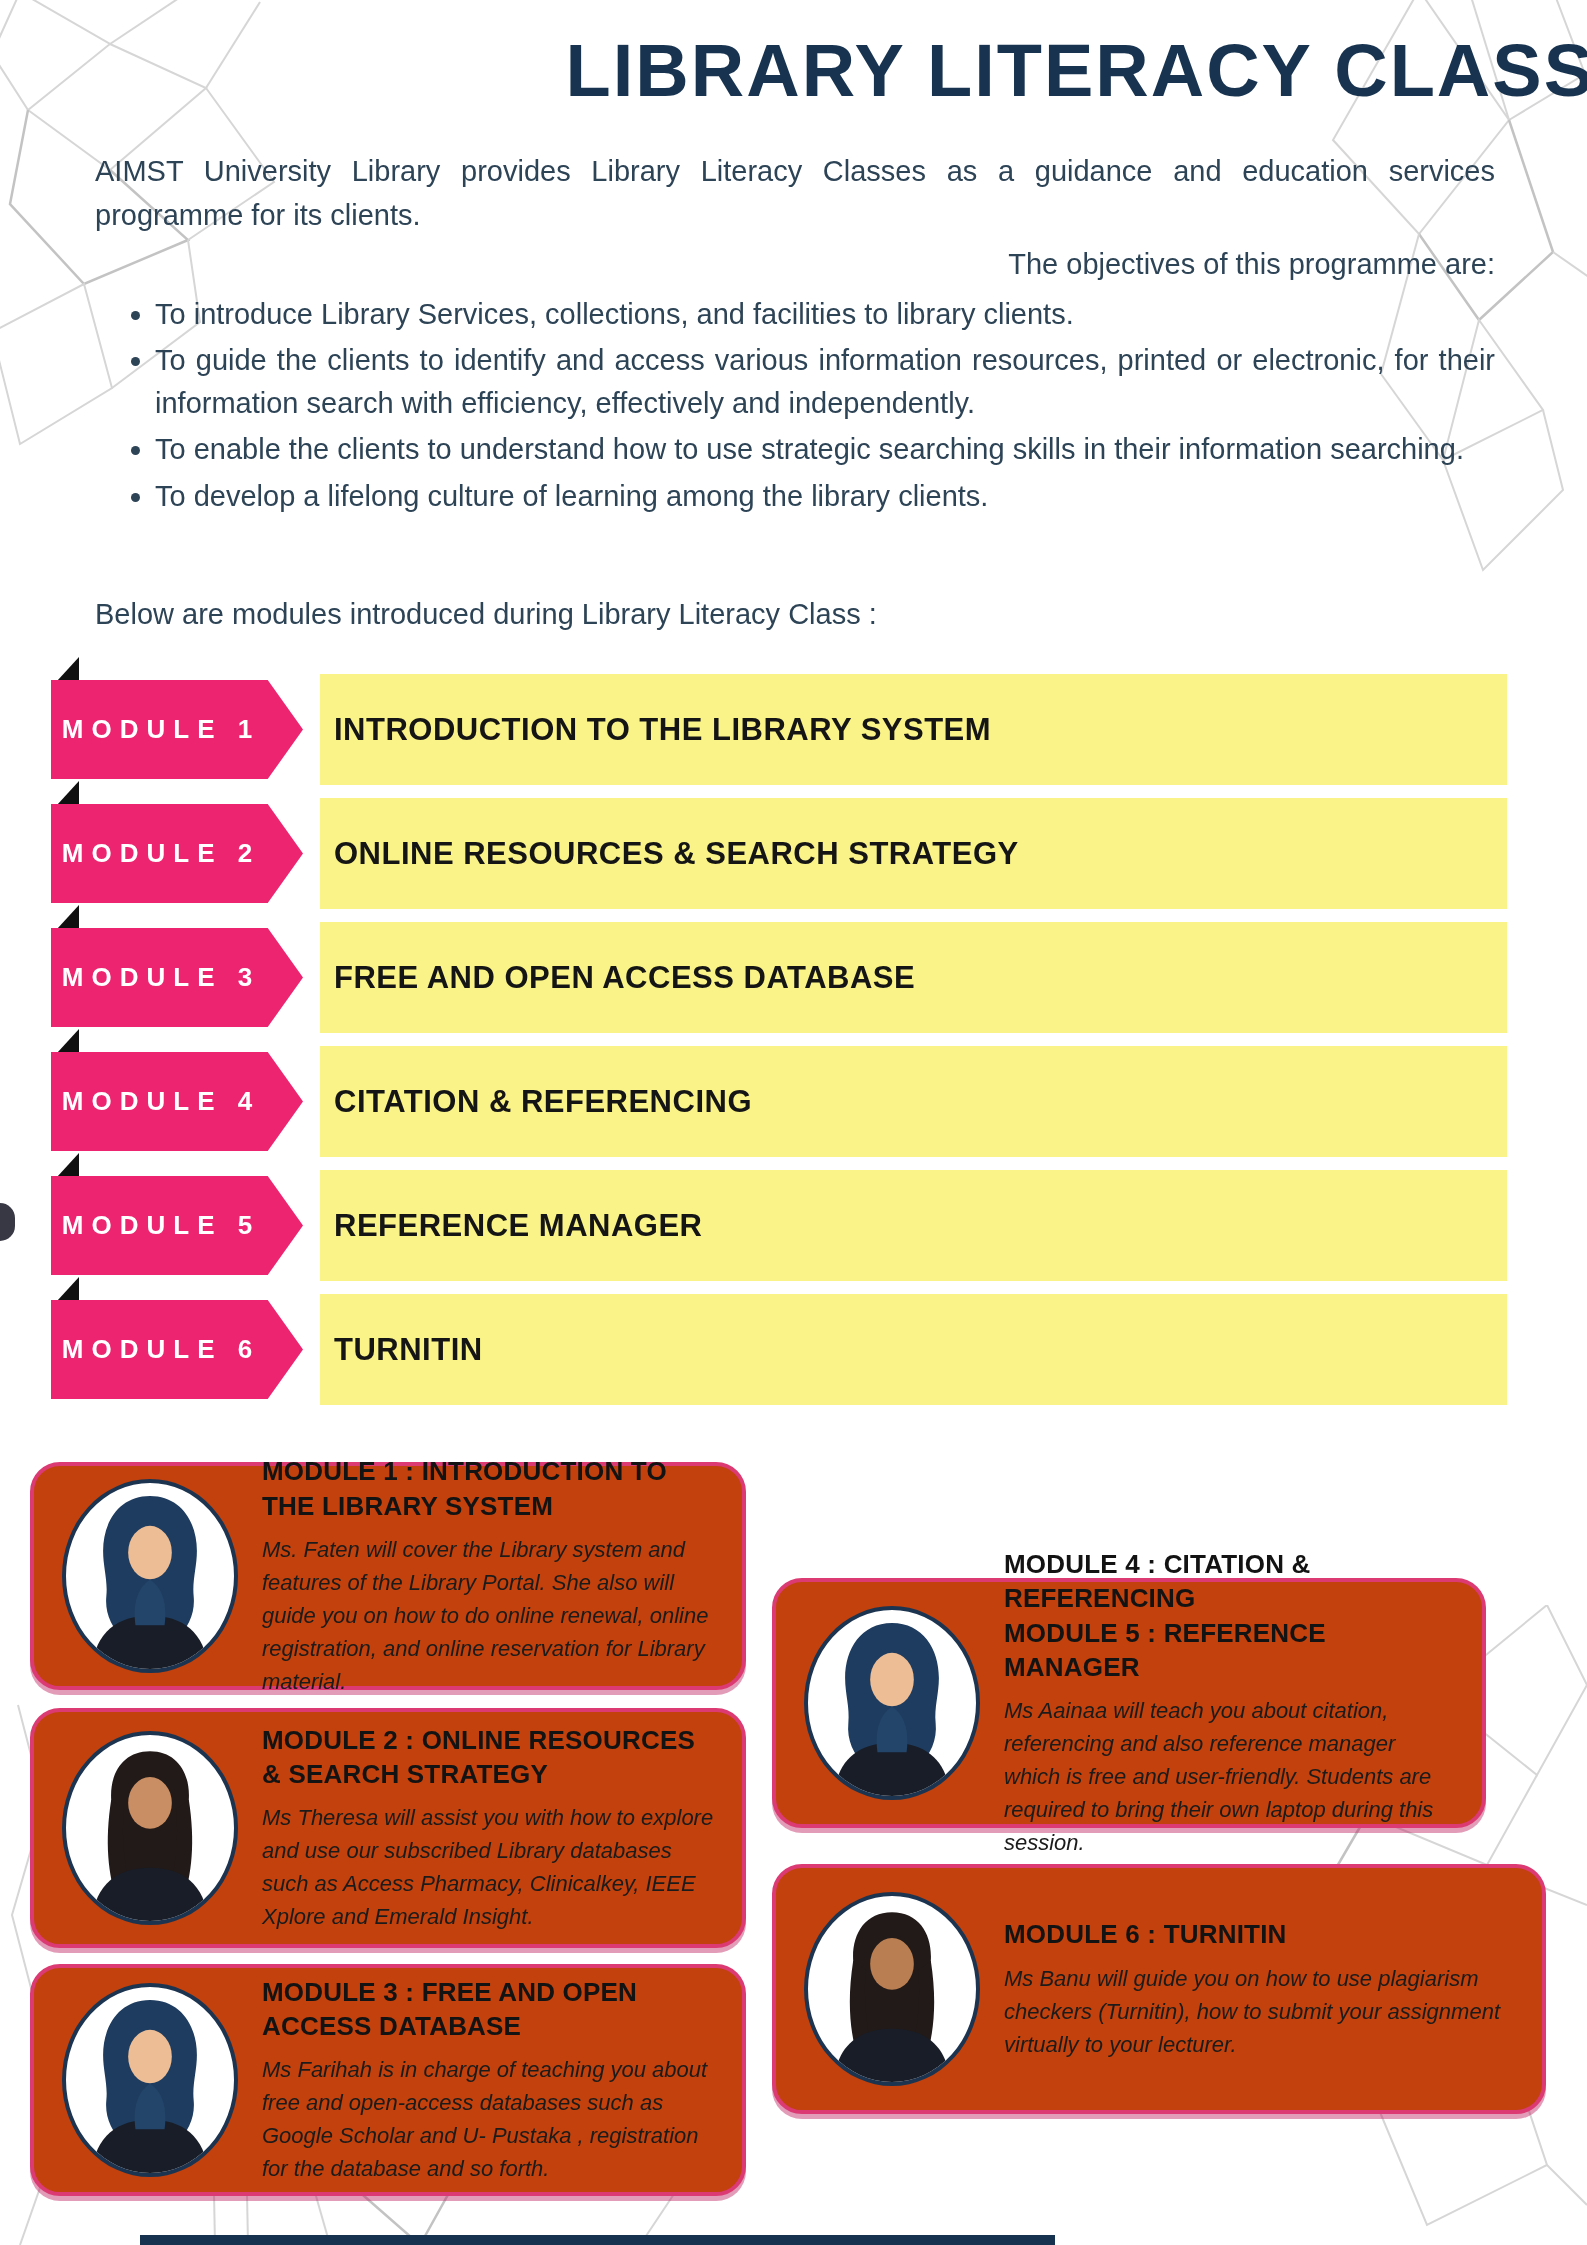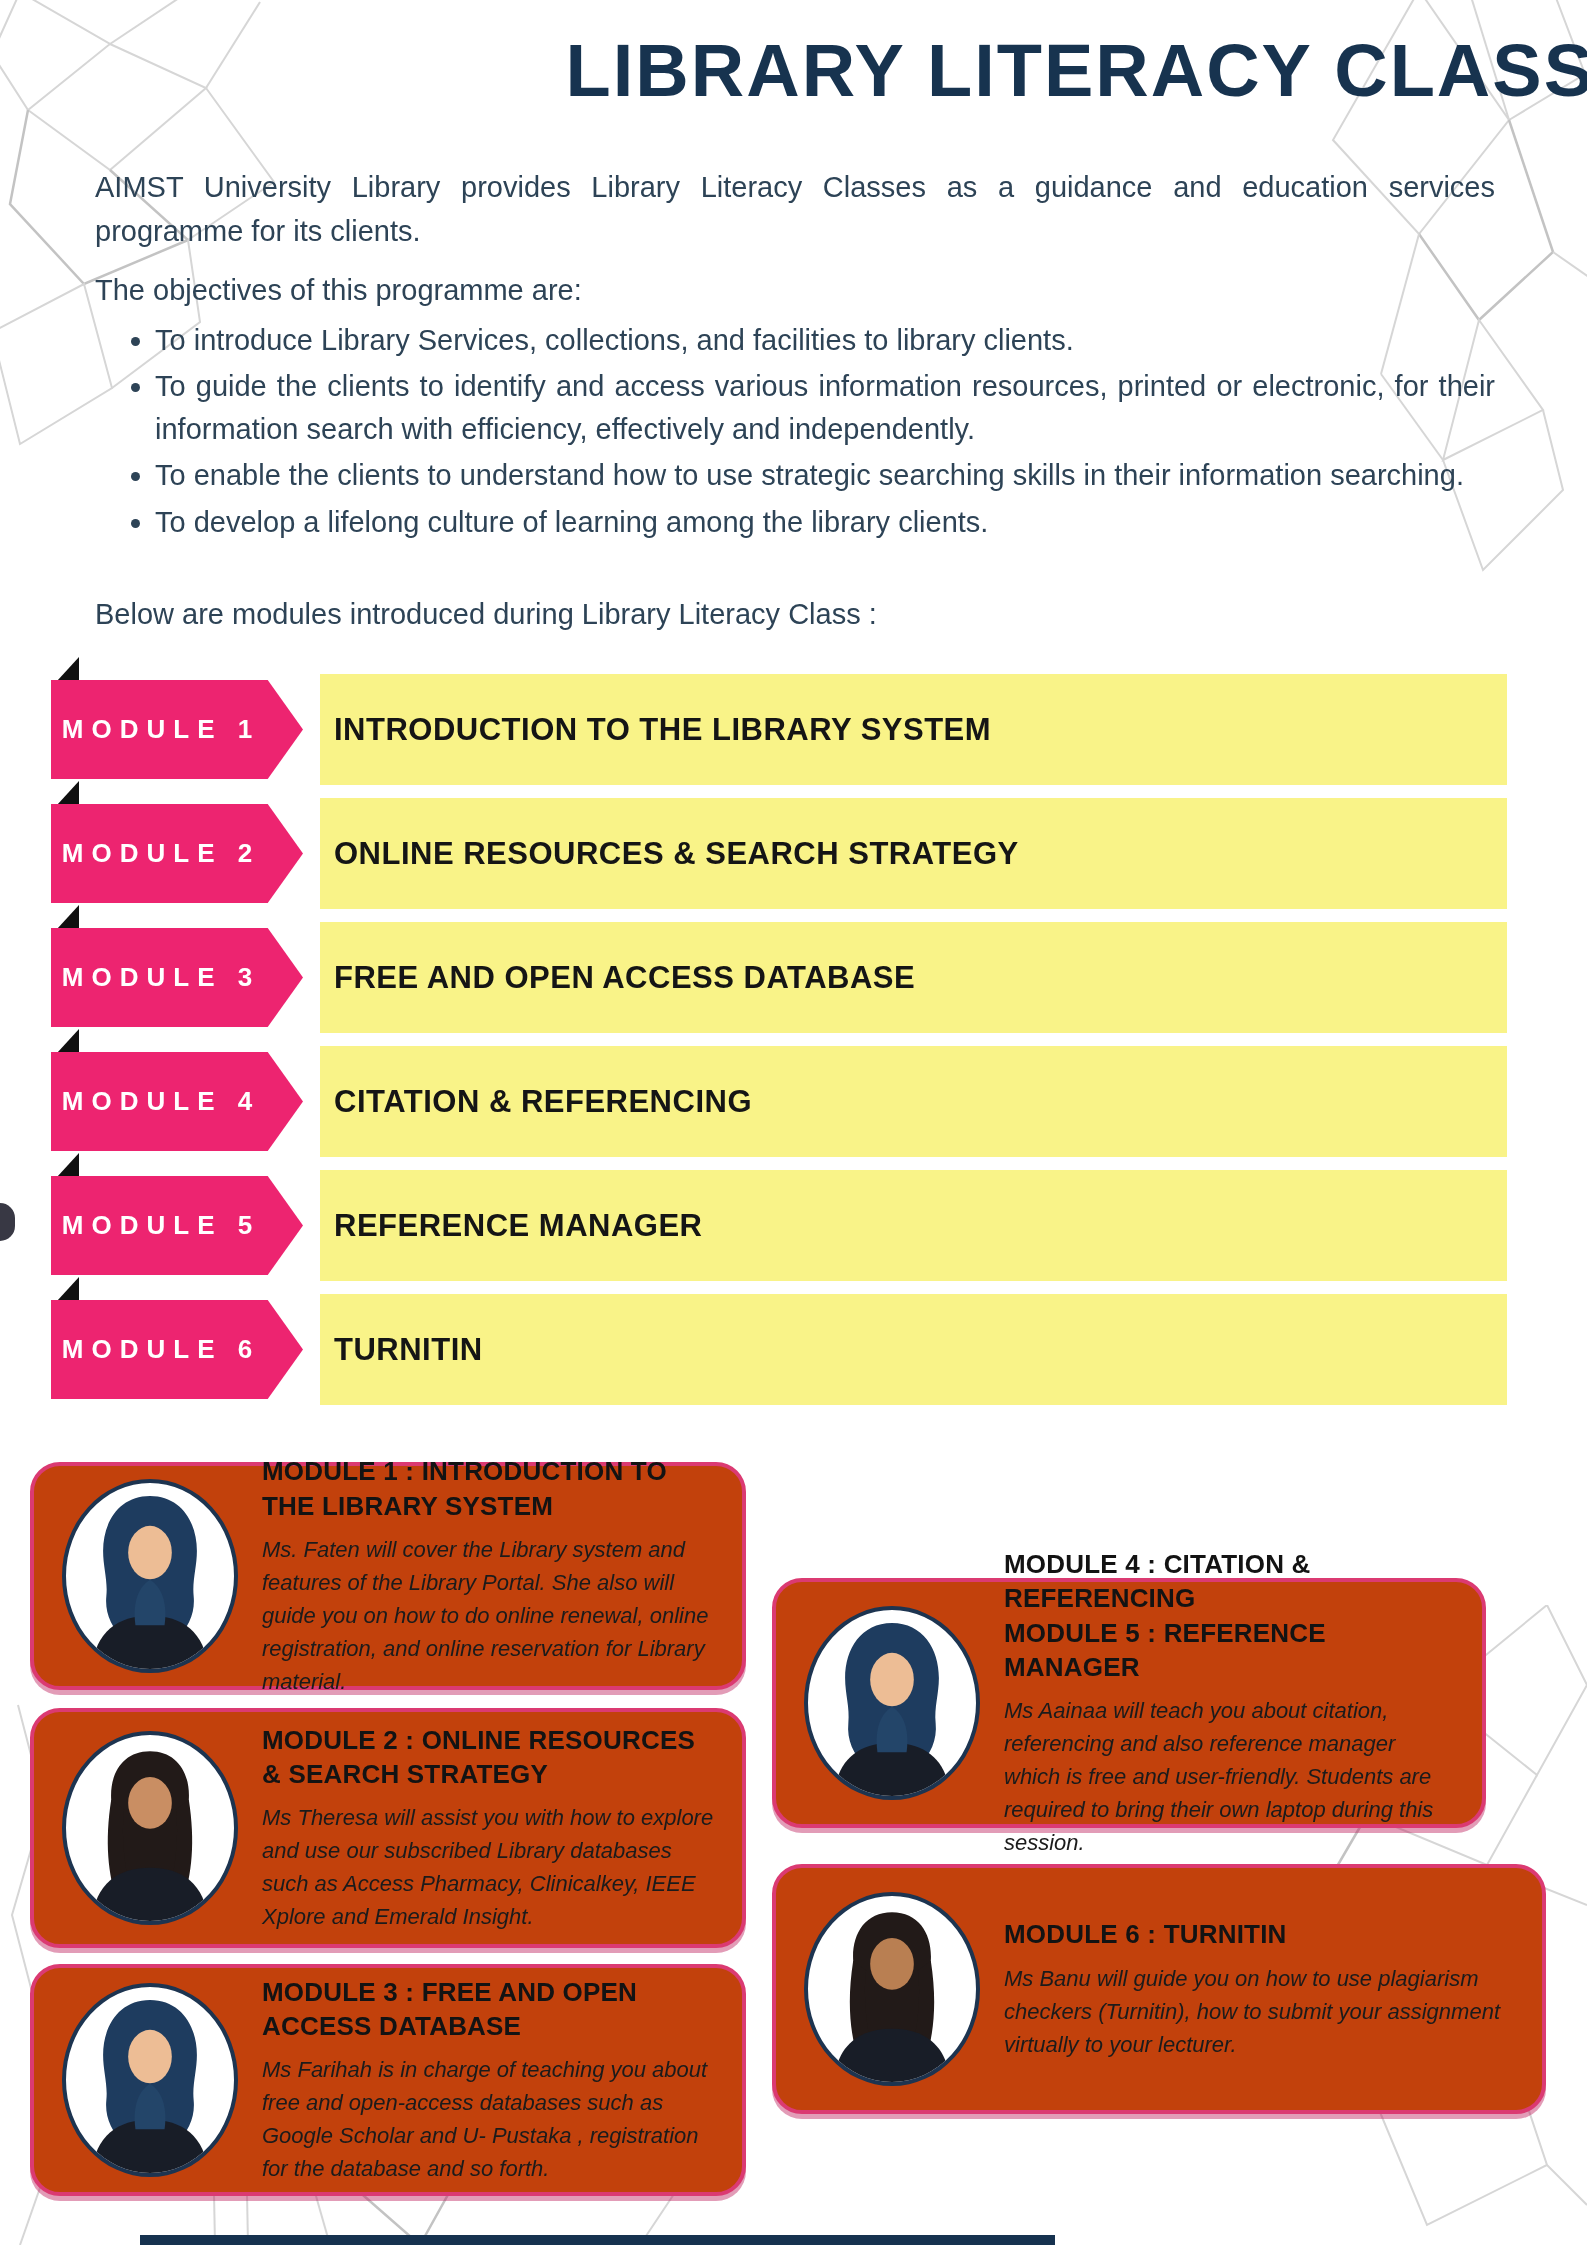--- a/index.html
+++ b/index.html
@@ -12,22 +12,22 @@
   .mesh-tl{left:-8px;top:-8px;}
   .mesh-tr{right:-6px;top:-10px;}
   .mesh-br{right:0;bottom:0;}
   .mesh-bl{left:0;bottom:0;}
 
   .title{position:absolute;top:20px;left:0;width:100%;margin:8px;text-align:right;
          font-size:74px;font-weight:800;letter-spacing:2px;color:#17334f;z-index:1;}
 
   .intro{position:absolute;top:150px;left:95px;right:92px;z-index:1;
          color:#2d4356;font-size:29px;line-height:1.5;}
-  .intro p{margin:16px 0 6px;text-align:justify;}
-  .intro p.objectives-line{text-align:left;margin-bottom:6px;}
+  .intro p{margin:0 0 6px;text-align:justify;}
+  .intro p.objectives-line{text-align:right;margin-bottom:6px;}
   ul.obj{margin:2px 0 0;padding-left:60px;}
   ul.obj li{margin-bottom:4px;text-align:justify;line-height:1.47;}
 
   .below{position:absolute;top:598px;left:95px;margin:0;font-size:29px;color:#2d4356;z-index:1;}
 
   .modules{position:absolute;top:680px;left:50px;right:80px;z-index:1;}
   .module-row{position:relative;height:99px;margin-bottom:25px;}
   .fold{position:absolute;left:7px;top:-23px;width:22px;height:24px;background:#101010;
         clip-path:polygon(100% 0,100% 100%,0 100%);}
   .arrow{position:absolute;left:1px;top:0;width:252px;height:99px;background:#ed2470;

